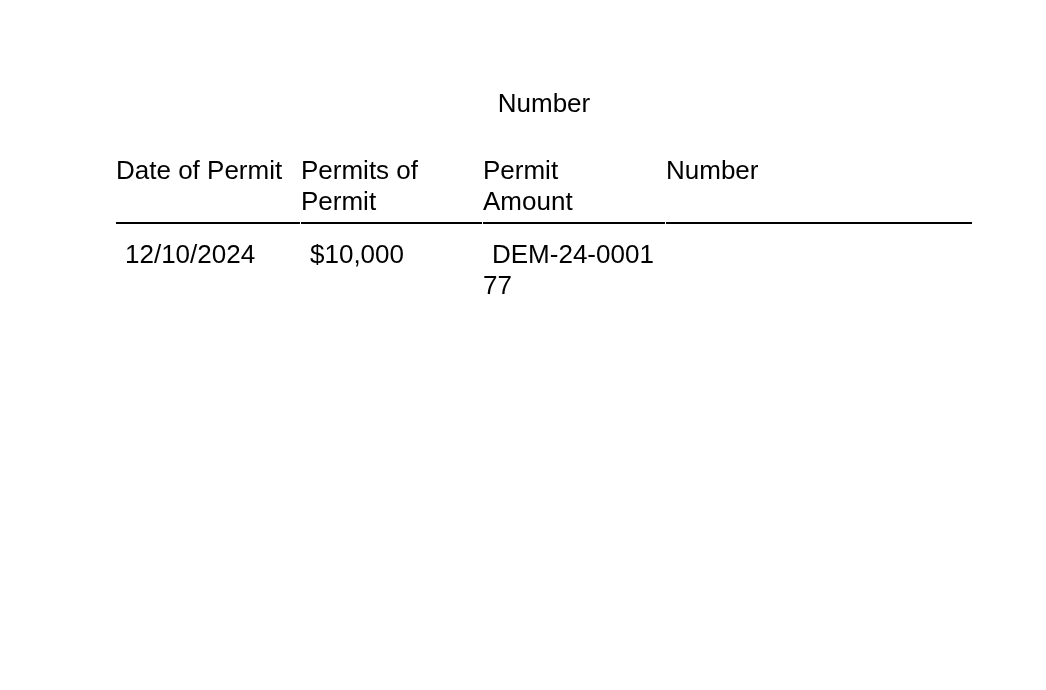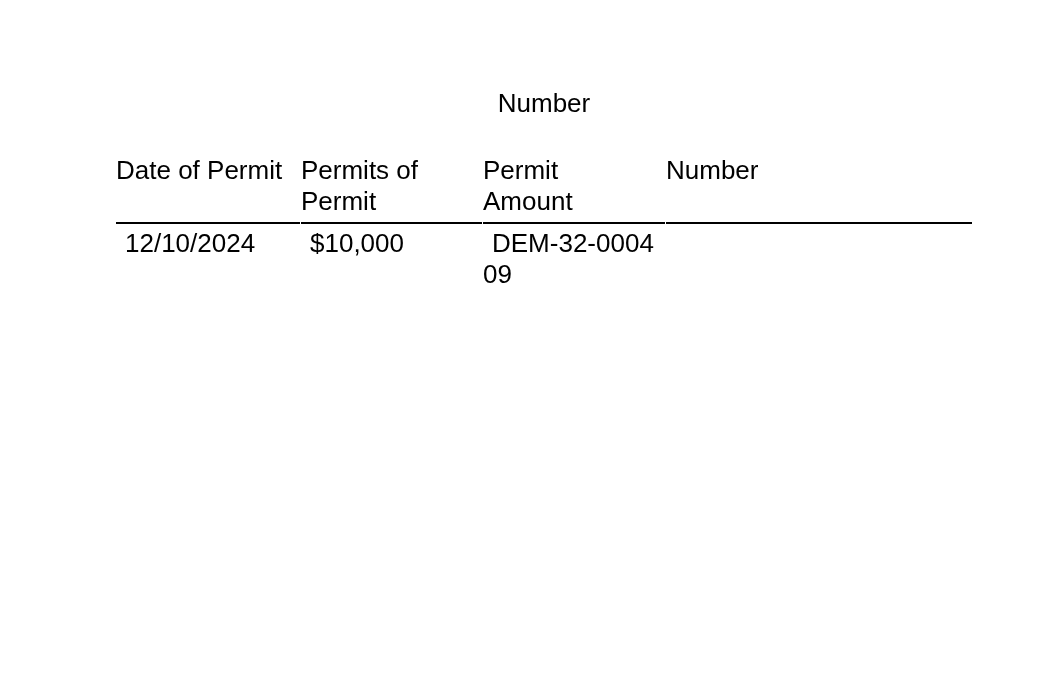--- a/index.html
+++ b/index.html
@@ -43,21 +43,21 @@
     font-weight: 400;
     text-align: left;
     vertical-align: top;
     padding: 0 0 5px 0;
     border-bottom: 2px solid #000000;
   }
   th.c1 { white-space: nowrap; }
   th.c3 { padding-right: 20px; }
   td {
     vertical-align: top;
-    padding: 4px 0 0 0;
+    padding: 15px 0 0 0;
     text-indent: 9px;
   }
   td.c3 { word-break: break-all; }
 </style>
 </head>
 <body>
 
 <div class="doc">
 
   <div class="doc-title">Number</div>
@@ -74,19 +74,19 @@
         <th class="c1">Date of Permit</th>
         <th class="c2">Permits of Permit</th>
         <th class="c3">Permit Amount</th>
         <th class="c4">Number</th>
       </tr>
     </thead>
     <tbody>
       <tr>
         <td class="c1">12/10/2024</td>
         <td class="c2">$10,000</td>
-        <td class="c3">DEM-32-000409</td>
+        <td class="c3">DEM-24-000177</td>
         <td class="c4"></td>
       </tr>
     </tbody>
   </table>
 
 </div>
 
 </body></html>

